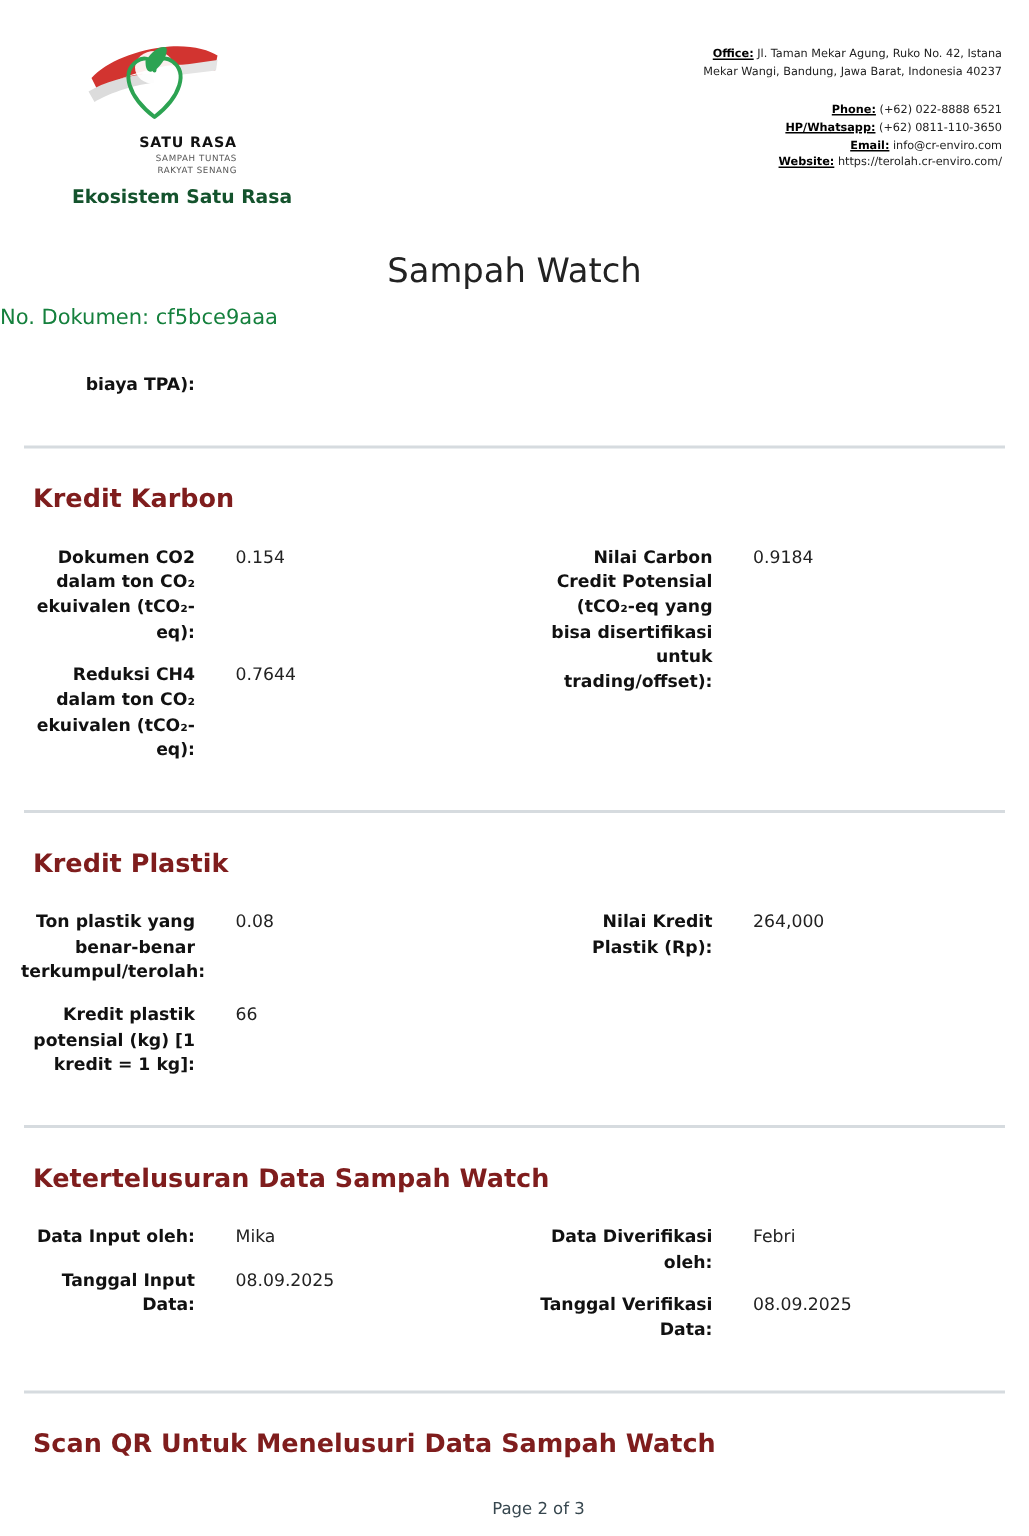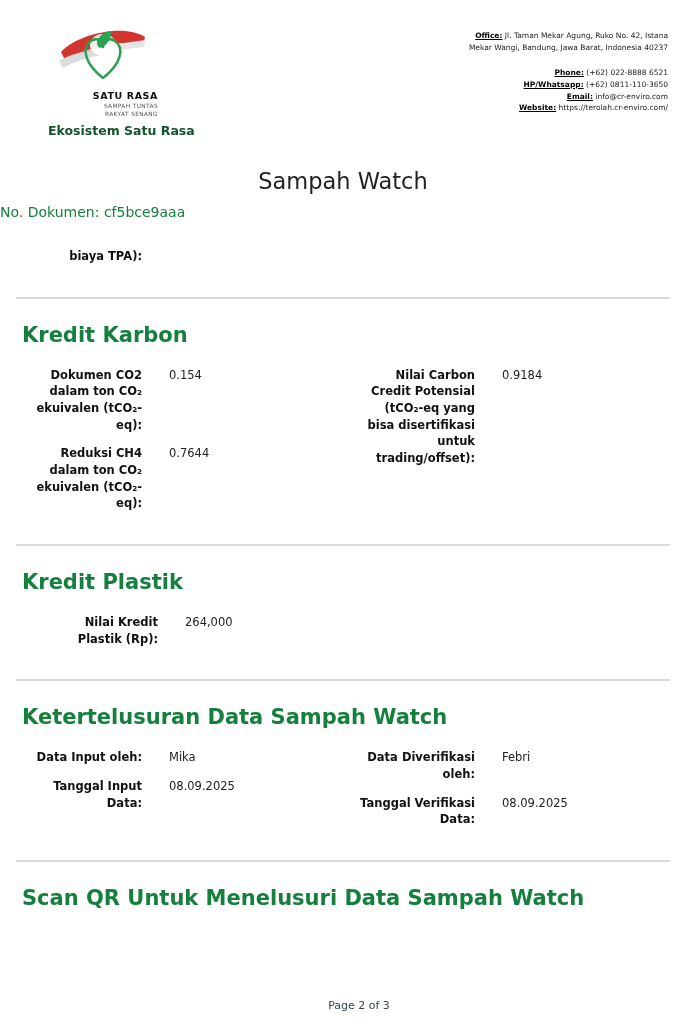--- a/index.html
+++ b/index.html
@@ -20,32 +20,32 @@
 
   .contact { max-width:212px; text-align:right; font-size:7.5px; line-height:1.55; color:#222; margin-top:8px; }
   .contact .b { font-weight:bold; color:#000;text-decoration:underline; }
   .contact-office { margin-bottom:14px; }
 
   
   .title { margin:30px 0 0 0; text-align:center; font-size:22.5px; font-weight:400; color:#222; }
   .subtitle { margin-top:10px; text-align:left; font-size:14px; color:#15803d; }
 
   
-  .cols { display:flex; padding:0 26px; }
+  .cols { display:flex; padding:0 14px; }
   .col { width:50%; box-sizing:border-box; }
   .col-right { padding-left:16px; }
   .field { display:grid; grid-template-columns:116px 1fr; column-gap:27px; margin-bottom:12px; }
   .flabel { font-weight:bold; text-align:right; font-size:11.5px; line-height:1.45; color:#111; }
   .fvalue { font-size:11.5px; line-height:1.45; color:#222; }
 
   .carryover { margin-top:28px; }
 
   
   .divider { border:none; border-top:2px solid #d6dbdf; margin:20px 16px 0 16px; }
-  .section-title { font-size:21px; font-weight:bold; color:#15803d; margin:24px 22px 20px 22px; }
+  .section-title { font-size:17px; font-weight:bold; color:#7f1d1d; margin:24px 22px 20px 22px; }
 
   
   .footer { position:absolute; bottom:12px; left:16px; width:100%; text-align:center;
             font-size:11px; color:#37474f; }
 </style>
 </head>
 <body>
 
 <div class="page">
 
@@ -129,20 +129,30 @@
           <div class="fvalue">0.9184</div>
         </div>
       </div>
     </div>
   </div>
 
   <hr class="divider">
   <div>
     <div class="section-title">Kredit Plastik</div>
     <div class="cols">
+      <div class="col">
+        <div class="field">
+          <div class="flabel">Ton plastik yang benar-benar terkumpul/terolah:</div>
+          <div class="fvalue">0.08</div>
+        </div>
+        <div class="field">
+          <div class="flabel">Kredit plastik potensial (kg) [1 kredit = 1 kg]:</div>
+          <div class="fvalue">66</div>
+        </div>
+      </div>
       <div class="col col-right">
         <div class="field">
           <div class="flabel">Nilai Kredit Plastik (Rp):</div>
           <div class="fvalue">264,000</div>
         </div>
       </div>
     </div>
   </div>
 
   <hr class="divider">

